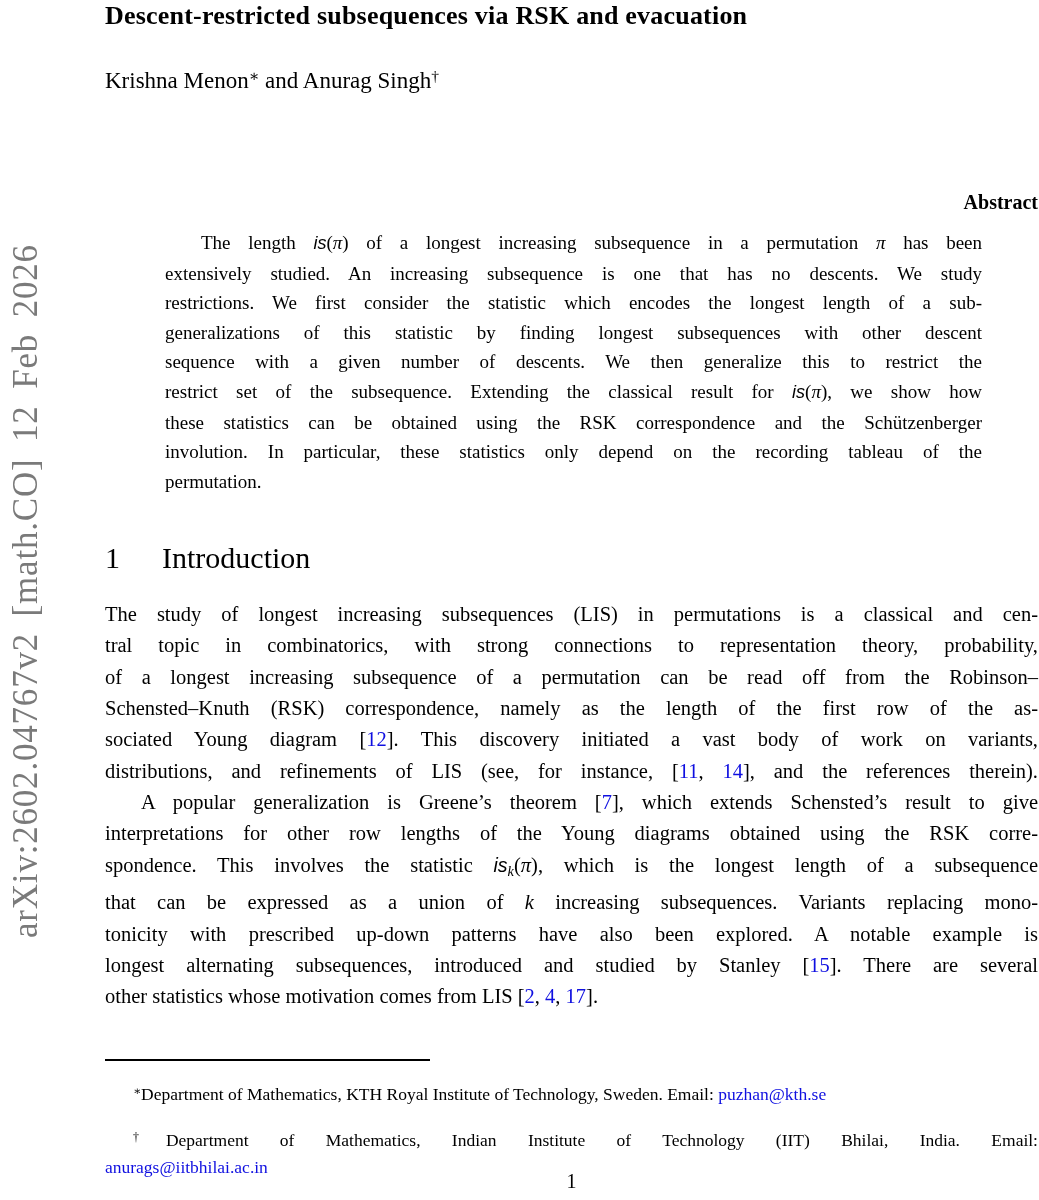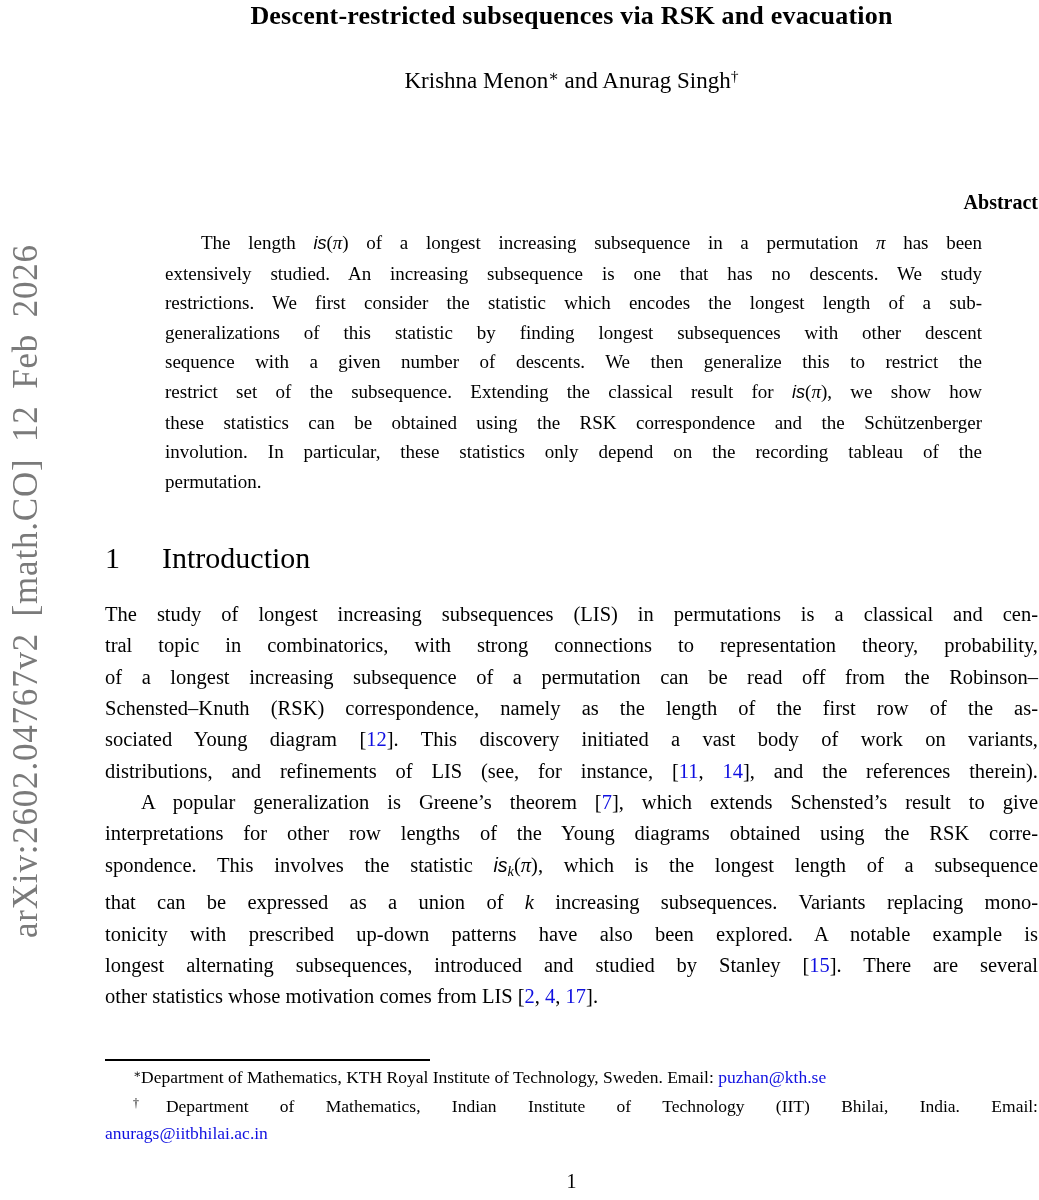--- a/index.html
+++ b/index.html
@@ -15,30 +15,29 @@
   .content {
     position: absolute;
     left: 105px;
     width: 933px;
     top: 0;
   }
   .paper-title {
     position: absolute;
     top: 1px;
     left: 0; right: 0;
-    text-align: center;
+    text-align: left;
     font-size: 26px;
     font-weight: bold;
     letter-spacing: 0.2px;
   }
   .authors {
     position: absolute;
     top: 66px;
     left: 0; right: 0;
-    text-align: center;
     font-size: 23px;
   }
   .abstract-heading {
     position: absolute;
     top: 191px;
     left: 0; right: 0;
     text-align: right;
     font-size: 20px;
     font-weight: bold;
   }
@@ -96,21 +95,21 @@
     transform: rotate(-90deg);
     white-space: nowrap;
     font-size: 35px;
     letter-spacing: 0.8px;
     word-spacing: 7px;
     color: var(--watermark, #7a7a7a);
   }
   .line { text-align: justify; text-align-last: justify; }
   .line.last { text-align-last: left; }
   .line.indent { text-indent: 36px; }
-  .footnotes .line.indent { text-indent: 28px; }
+  .footnotes .line.indent { text-indent: 28px; margin-top: 17px; }
   .seg-c, .seg-link { color: var(--link, #0000EE); }
   .seg-i { font-style: italic; }
   .seg-sf { font-family: "Liberation Sans", "DejaVu Sans", sans-serif; font-size: 0.95em; font-style: italic; }
   .seg-sub { font-size: 0.7em; font-style: italic; font-family: "Liberation Serif", serif; vertical-align: -0.3em; }
   .seg-sup { font-size: 0.68em; vertical-align: 0.45em; }
 </style>
 </head>
 <body>
 
 <div class="page">

